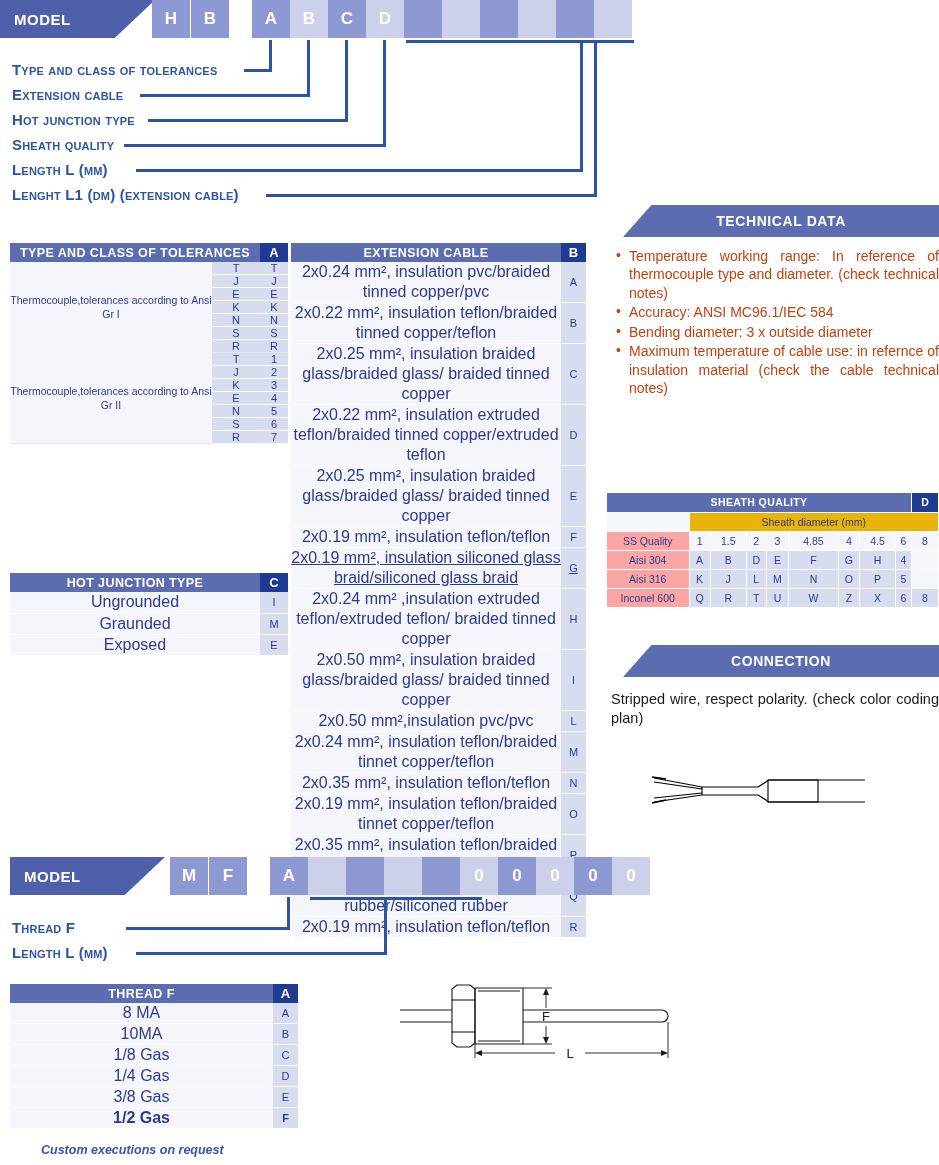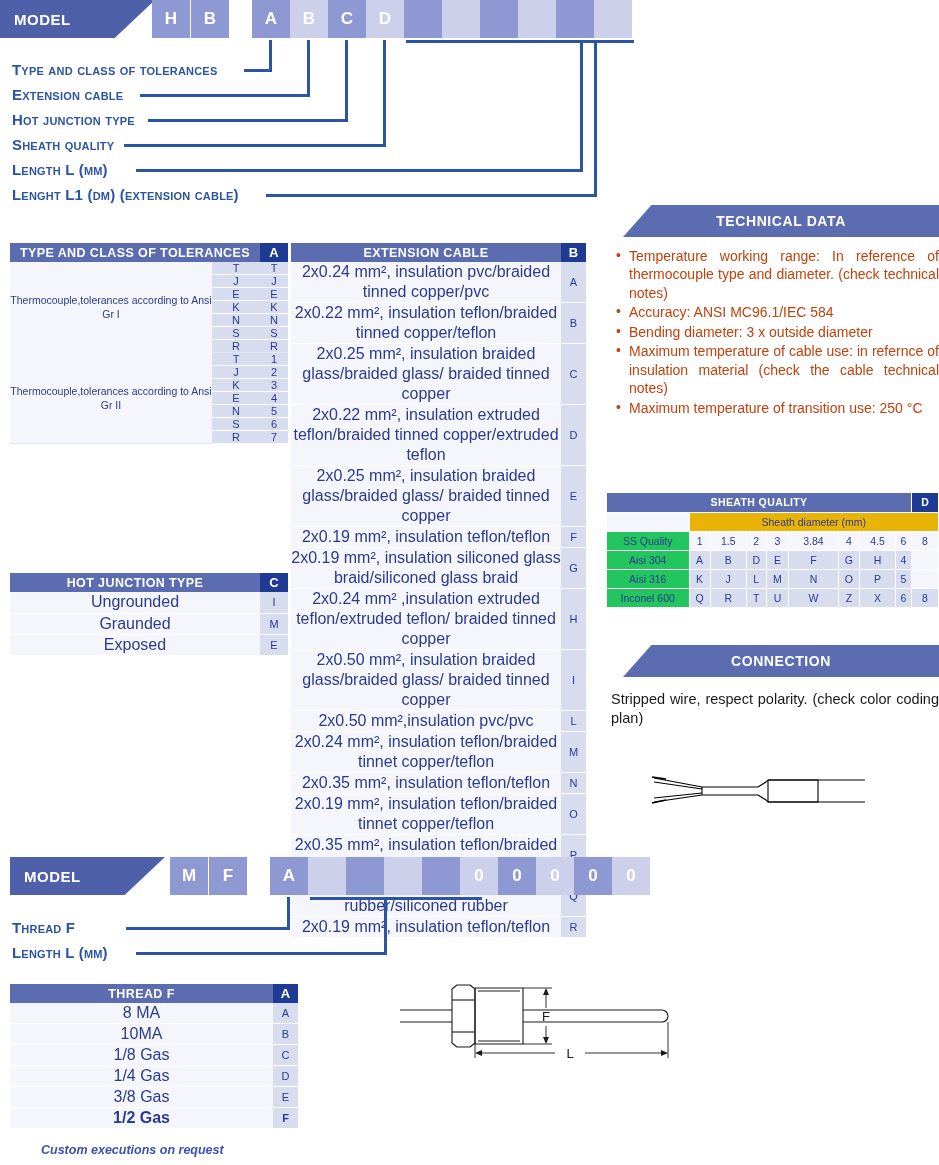--- a/index.html
+++ b/index.html
@@ -67,21 +67,21 @@
   }
   .grp-txt {
     background:#f4f6fb; color:#2b3a8f; font-size:10.5px;
     text-align:center; vertical-align:middle; line-height:1.35;
   }
   .grp-sep { border-bottom:1px solid #e2e6f2; }
 
   
   .sheath td { font-size:10.5px; text-align:center; vertical-align:middle;
                border-bottom:1px solid #fff; border-right:1px solid #fff; height:19px; }
-  .sheath .lbl { background:#22c55e; color:#2b3a8f; width:82px; }
+  .sheath .lbl { background:#fca5a5; color:#2b3a8f; width:82px; }
   .sheath .hd  { background:#f4f6fb; color:#2b3a8f; }
   .sheath .val { background:#d8dcef; color:#2b3a8f; }
   .sheath .empty { background:#f4f6fb; }
   .sheath .diamhdr { background:#eab308; color:#2b3a8f; font-size:10.5px; }
 
   
   .sect-banner {
     position:absolute; height:32px; background:#5c6cb0; color:#fff;
     display:flex; align-items:center; justify-content:center;
     font-size:14px; font-weight:bold; letter-spacing:.6px;
@@ -271,21 +271,21 @@
         <td class="cell-code">D</td>
       </tr>
   <tr style="height:33px;">
         <td class="cell-txt">2x0.25 mm², insulation braided glass/braided glass/ braided tinned copper</td>
         <td class="cell-code">E</td>
       </tr>
   <tr style="height:20px;">
         <td class="cell-txt">2x0.19 mm², insulation teflon/teflon</td>
         <td class="cell-code">F</td>
       </tr>
-  <tr style="height:33px;">
+  <tr style="height:33px;text-decoration:underline;">
         <td class="cell-txt">2x0.19 mm², insulation siliconed glass braid/siliconed glass braid</td>
         <td class="cell-code">G</td>
       </tr>
   <tr style="height:33px;">
         <td class="cell-txt">2x0.24 mm²  ,insulation extruded teflon/extruded teflon/ braided tinned copper</td>
         <td class="cell-code">H</td>
       </tr>
   <tr style="height:33px;">
         <td class="cell-txt">2x0.50 mm², insulation braided glass/braided glass/ braided tinned copper</td>
         <td class="cell-code">I</td>
@@ -326,42 +326,39 @@
 </div>
 <ul class="tech-list" style="left:613px; top:247px; width:326px;">
   <li>
       <span class="j">Temperature working range: In reference of thermocouple type and diameter. (check technical notes)</span>
     </li>
   <li><span>Accuracy: ANSI MC96.1/IEC 584</span></li>
   <li><span>Bending diameter: 3 x outside diameter</span></li>
   <li>
       <span class="j">Maximum temperature of cable use: in refernce of insulation material (check the cable technical notes)</span>
     </li>
-  <li>
-      <span class="j">Maximum temperature of transition use: 250 °C</span>
-    </li>
 </ul>
 
 <table class="tbl sheath" style="left:607px; top:493px; width:332px;">
   <tbody>
       <tr>
     <td class="th-bar" colspan="10" style="width:305px;">SHEATH QUALITY</td>
     <td class="th-code" style="width:27px;">D</td>
   </tr>
   <tr>
     <td class="empty"></td>
     <td class="diamhdr" colspan="10">Sheath diameter (mm)</td>
   </tr>
   <tr>
     <td class="lbl">SS Quality</td>
     <td class="hd">1</td>
     <td class="hd">1.5</td>
     <td class="hd">2</td>
     <td class="hd">3</td>
-    <td class="hd">3.84</td>
+    <td class="hd">4.85</td>
     <td class="hd">4</td>
     <td class="hd">4.5</td>
     <td class="hd">6</td>
     <td class="hd" colspan="2">8</td>
   </tr>
   <tr>
     <td class="lbl">Aisi 304</td>
     <td class="val">A</td>
     <td class="val">B</td>
     <td class="val">D</td>

